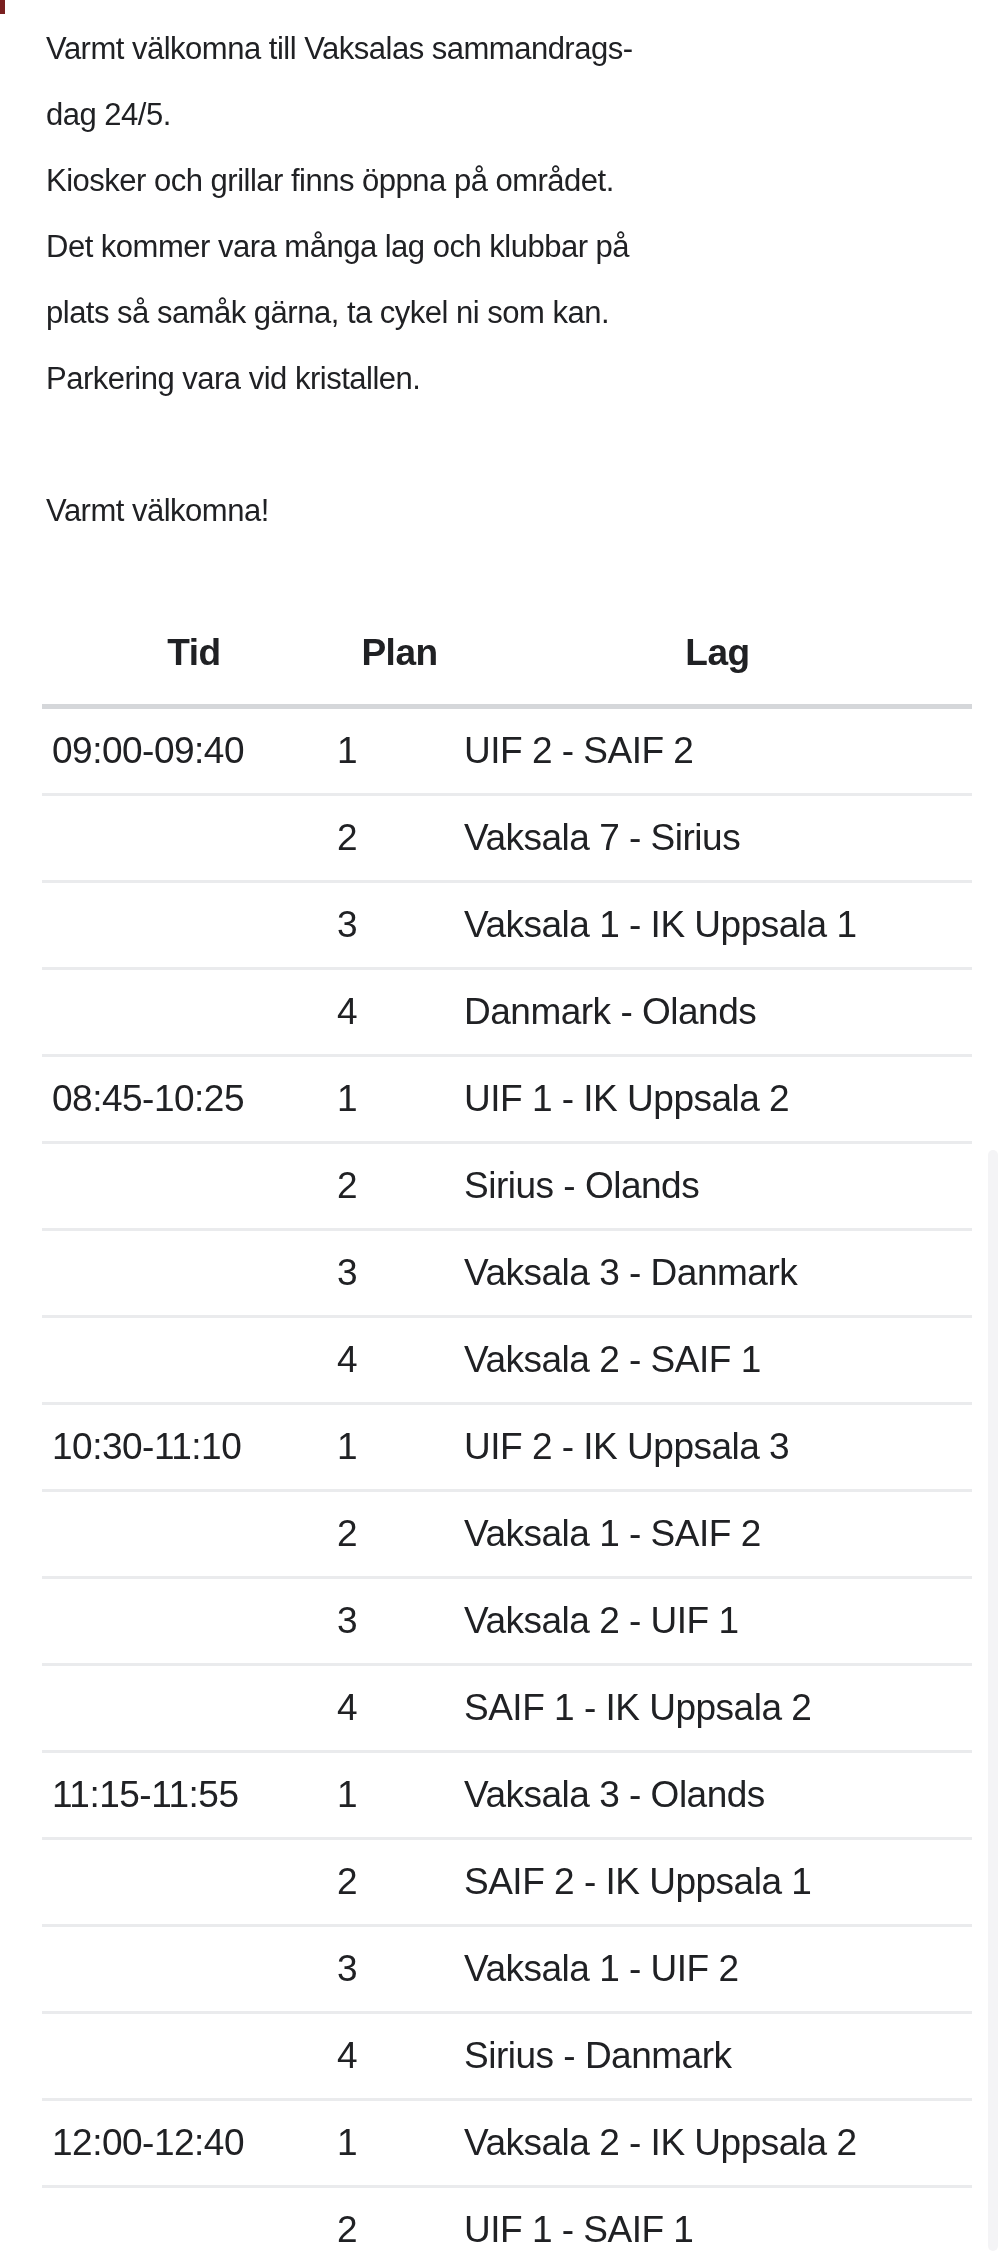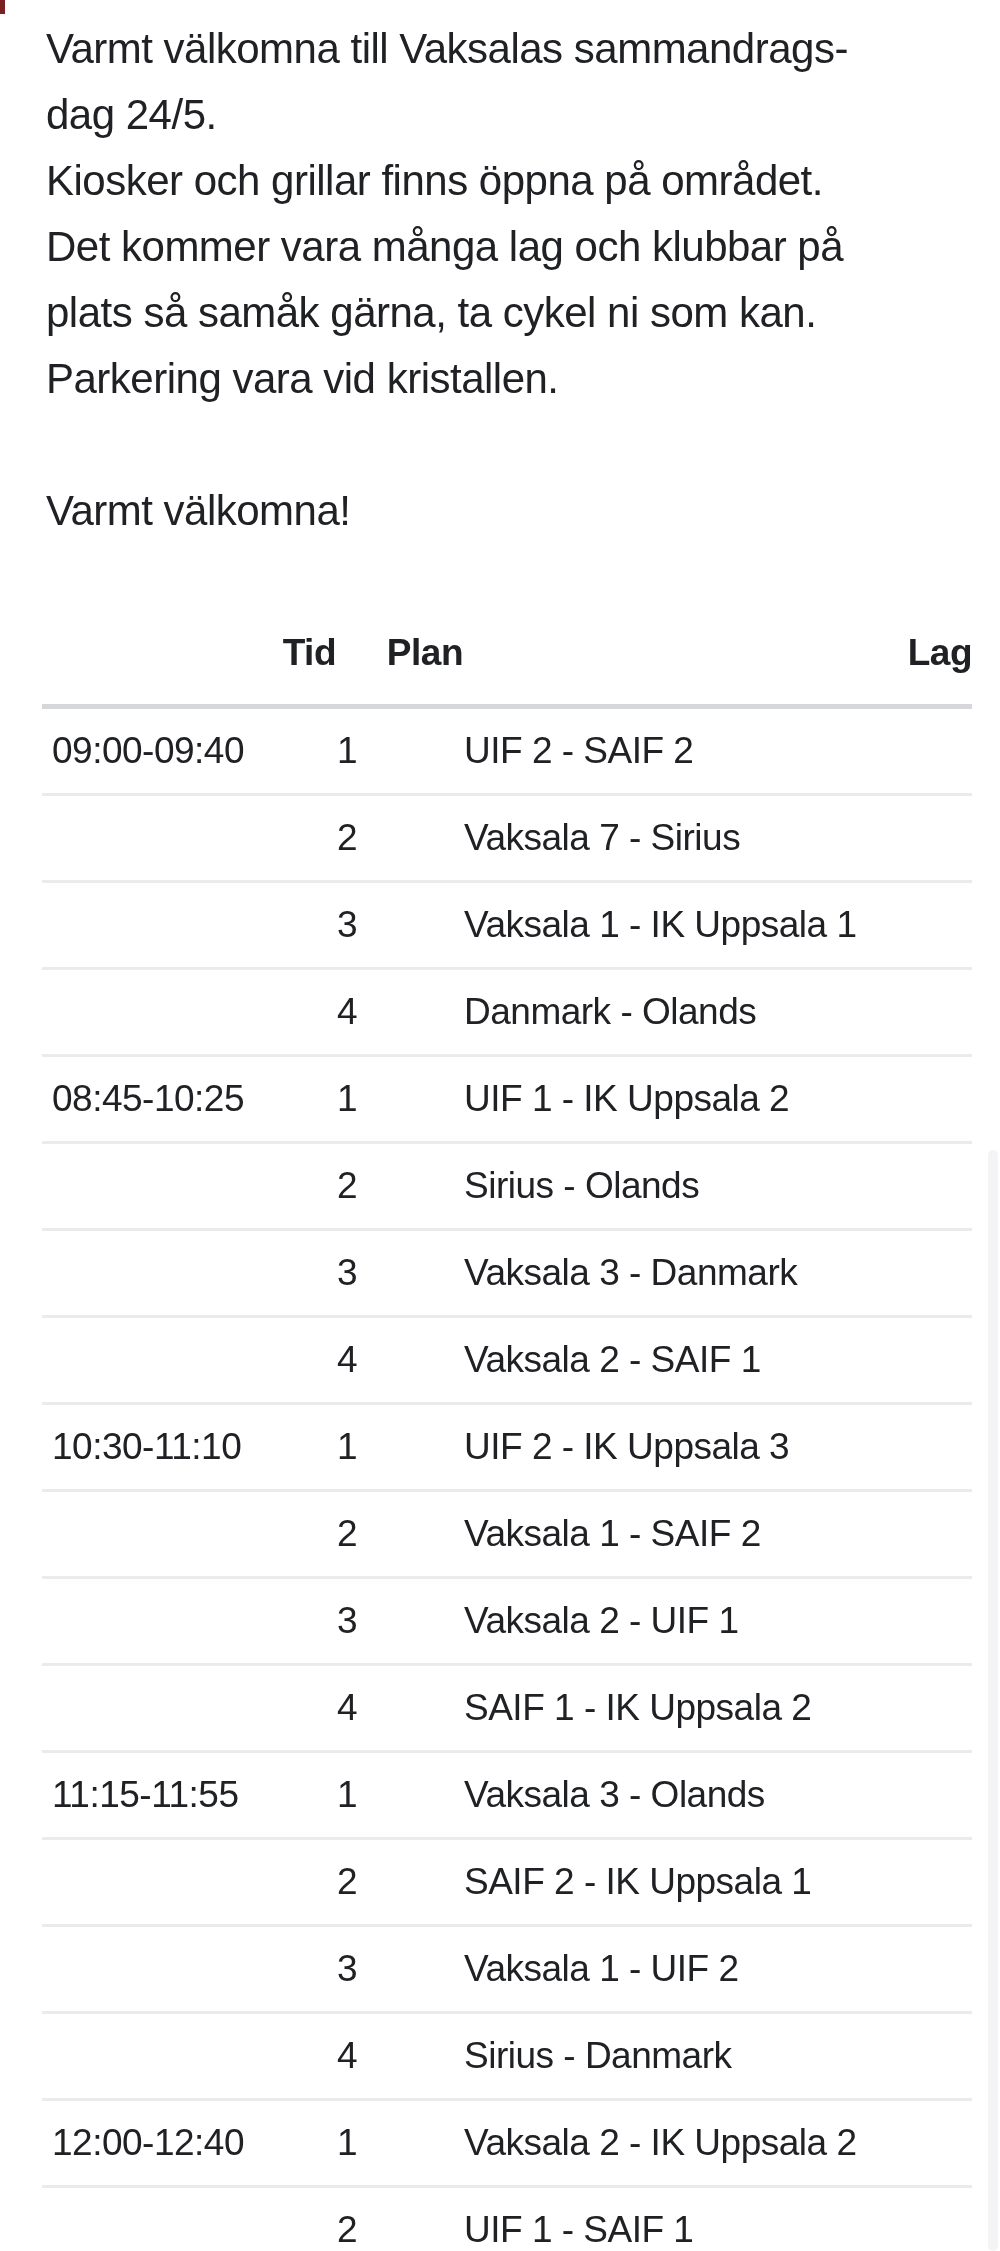--- a/index.html
+++ b/index.html
@@ -29,21 +29,21 @@
     position: absolute;
     right: 2px;
     top: 1150px;
     width: 10px;
     height: 1101px;
     background: #f4f4f6;
     border-radius: 5px;
   }
   .intro {
     padding: 16px 38px 0 46px;
-    font-size: 42px;
+    font-size: 31px;
     line-height: 66px;
     letter-spacing: -0.5px;
   }
   .intro .line {
     white-space: nowrap;
     overflow: hidden;
   }
   .intro .spacer {
     height: 66px;
   }
@@ -52,21 +52,21 @@
     table-layout: fixed;
     margin: 88px 0 0 42px;
     width: 930px;
     font-size: 37px;
     letter-spacing: -0.5px;
   }
   table.schedule col.c-tid  { width: 294px; }
   table.schedule col.c-plan { width: 127px; }
   table.schedule col.c-lag  { width: 509px; }
   table.schedule th {
-    text-align: right;
+    text-align: center;
     font-weight: 700;
     font-size: 37px;
     color: #202124;
     padding: 0 0 30px 0;
     line-height: 42px;
     border-bottom: 5px solid #d5d7da;
   }
   table.schedule th.h-tid { padding-left: 10px; }
   table.schedule td {
     height: 82px;

